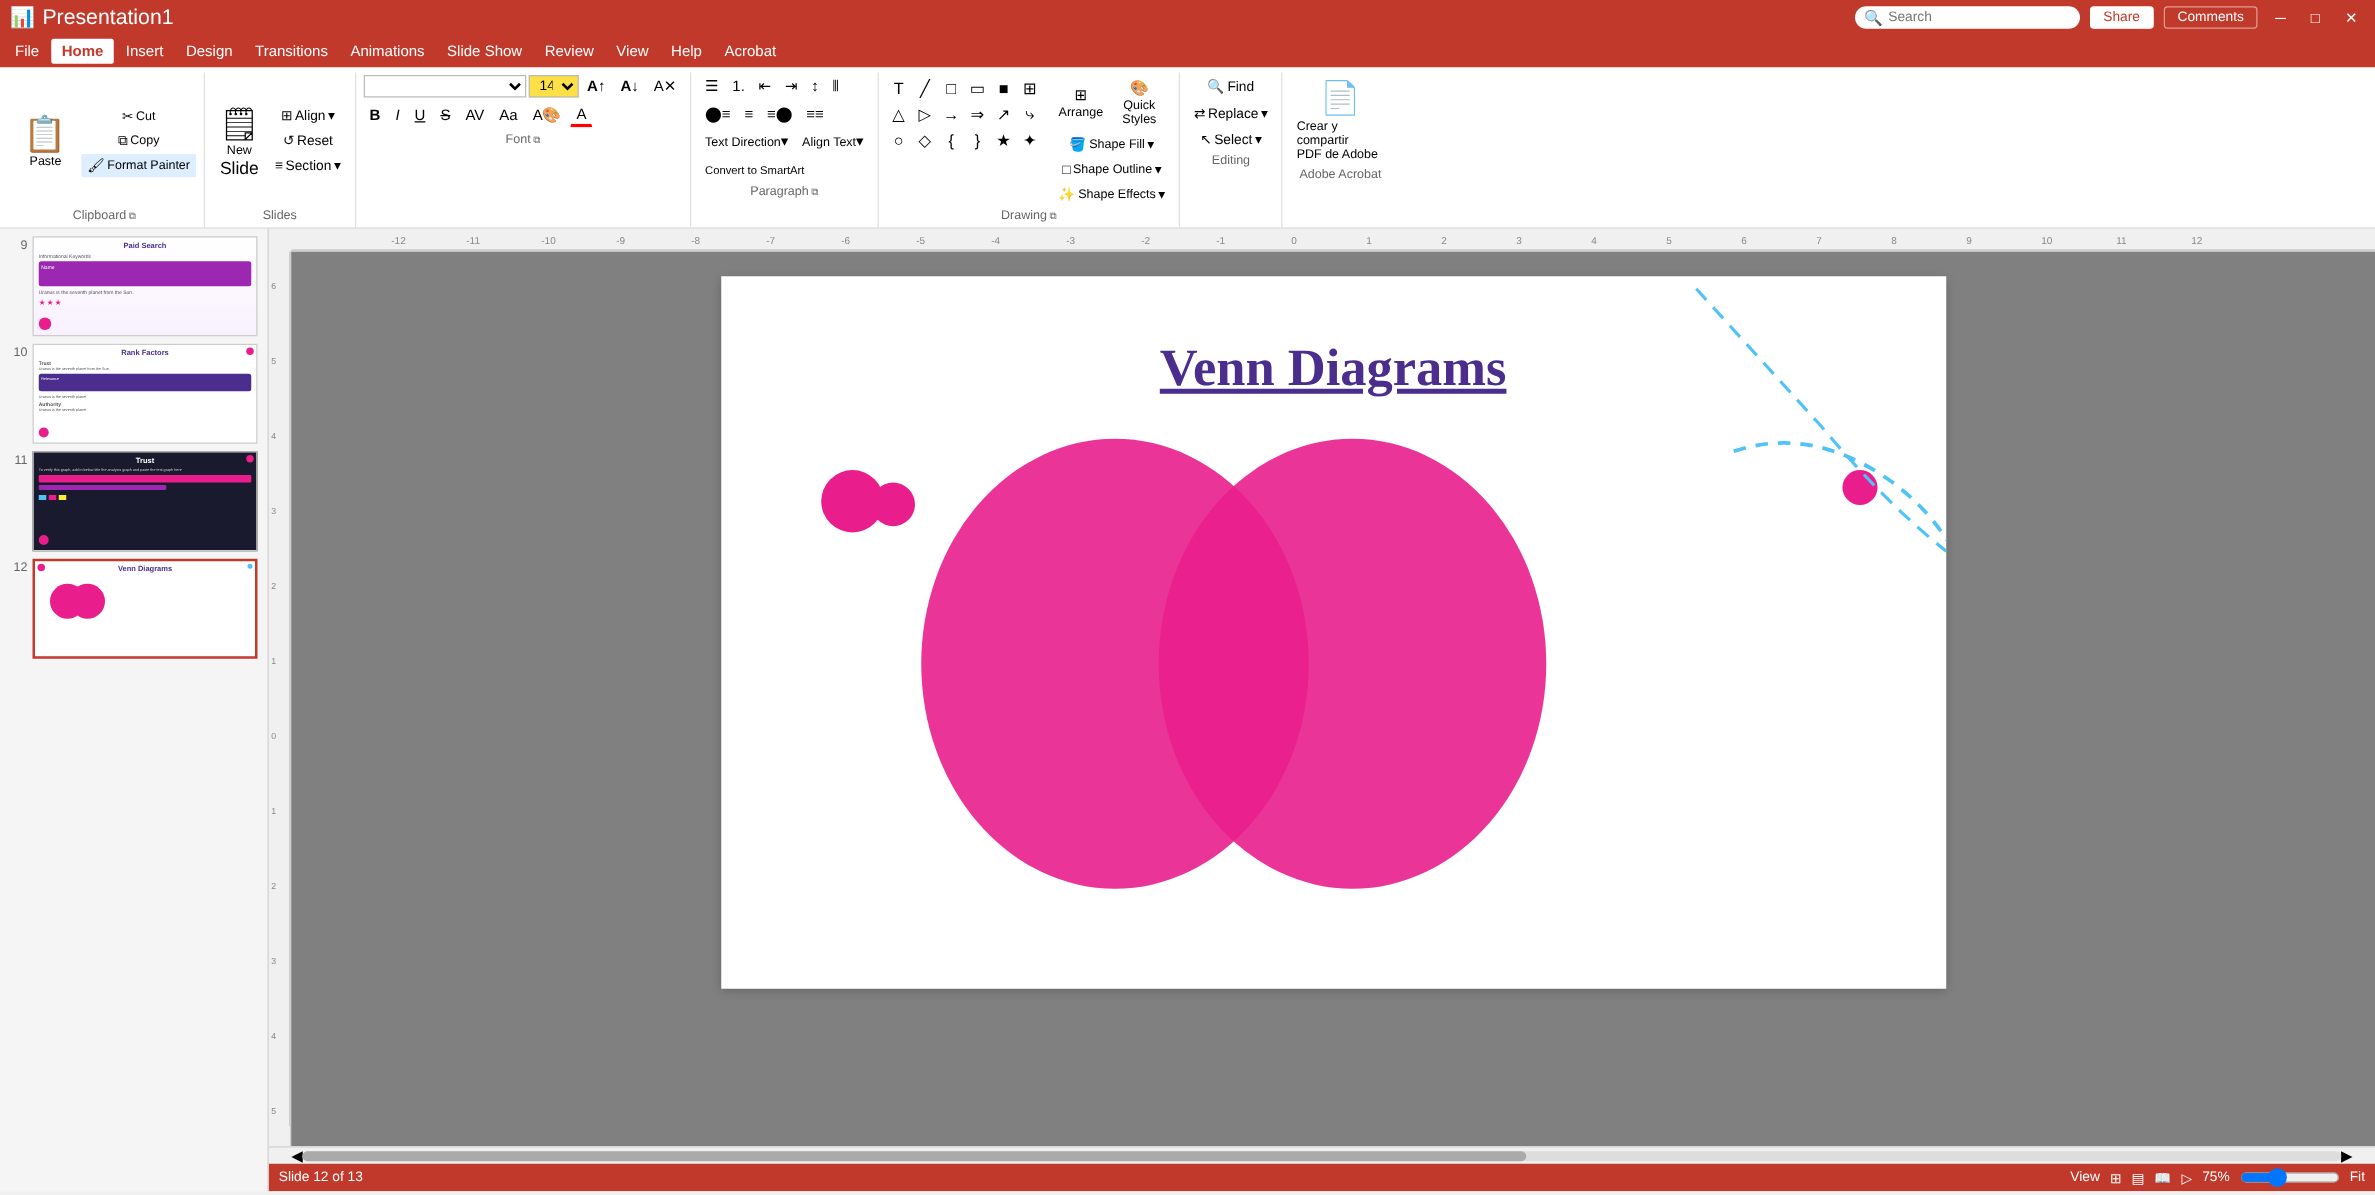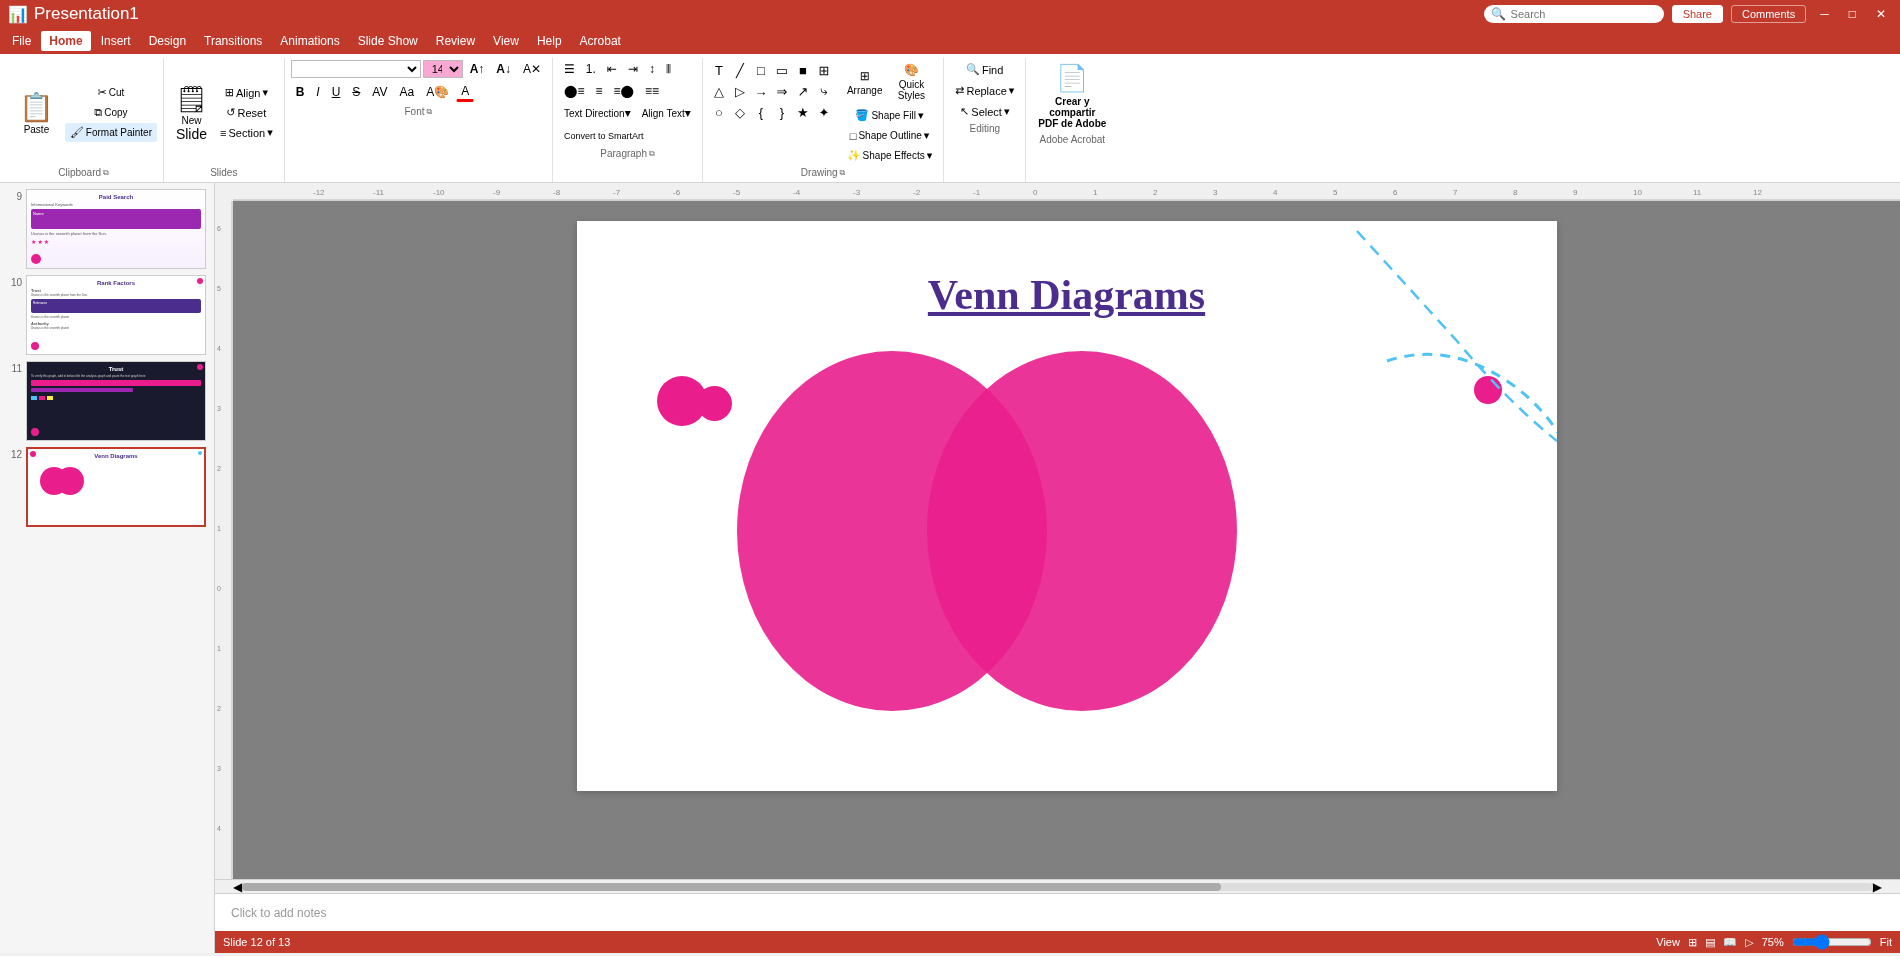--- a/index.html
+++ b/index.html
@@ -127,21 +127,21 @@
     .font-select {
       border: 1px solid #bbb;
       background: white;
       padding: 1px 4px;
       font-size: 11px;
       width: 130px;
       cursor: pointer;
     }
     .font-size-select {
       border: 1px solid #bbb;
-      background: #f9a8d4;
+      background: #fde047;
       padding: 1px 4px;
       font-size: 11px;
       width: 40px;
       cursor: pointer;
     }
     .font-btn {
       border: 1px solid transparent;
       background: white;
       padding: 1px 4px;
       cursor: pointer;
@@ -627,21 +627,21 @@
       </div>
     </div>
     <div class="ribbon-group-label">
       <span>Editing</span>
     </div>
   </div>
 
   <div class="ribbon-group">
     <div class="ribbon-btn" style="max-width:80px;">
       <span style="font-size:26px;color:#c0392b;">📄</span>
-      <span style="font-size:10px;white-space:pre-line;text-align:center;font-weight:bold;">Crear y compartir
+      <span style="font-size:10px;white-space:pre-line;">Crear y compartir
 PDF de Adobe</span>
     </div>
     <div class="ribbon-group-label">
       <span>Adobe Acrobat</span>
     </div>
   </div>
 
 </div>
 
 <div class="main-layout">
@@ -805,23 +805,20 @@
     </div>
 
     <div class="hscroll">
       <span style="cursor:pointer;">◀</span>
       <div class="hscroll-track">
         <div class="hscroll-thumb"></div>
       </div>
       <span style="cursor:pointer;">▶</span>
     </div>
 
-    <div class="notes-bar">
-      <span style="color:#999;font-size:12px;">Click to add notes</span>
-    </div>
 
     <div class="status-bar">
       <span>Slide 12 of 13</span>
       <div style="display:flex;align-items:center;gap:8px;">
         <span>View</span>
         <span style="cursor:pointer;">⊞</span>
         <span style="cursor:pointer;">▤</span>
         <span style="cursor:pointer;">📖</span>
         <span style="cursor:pointer;">▷</span>
         <span>75%</span>

